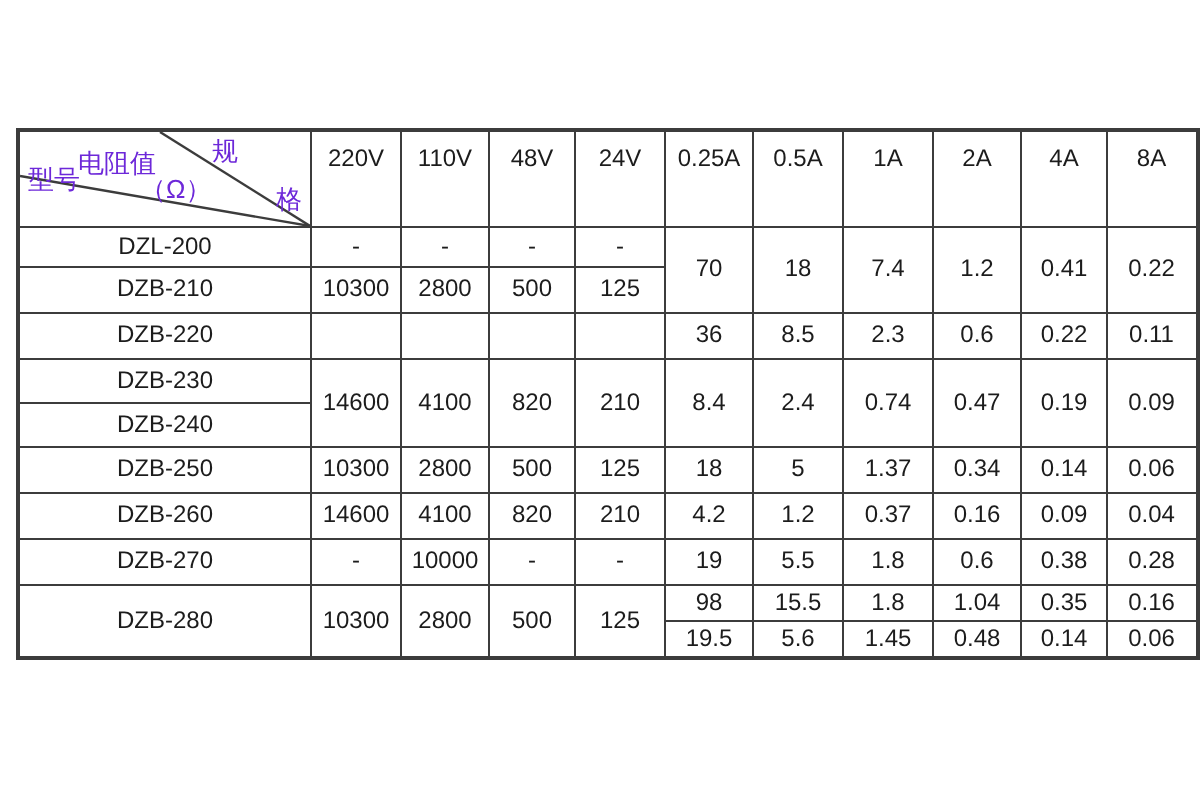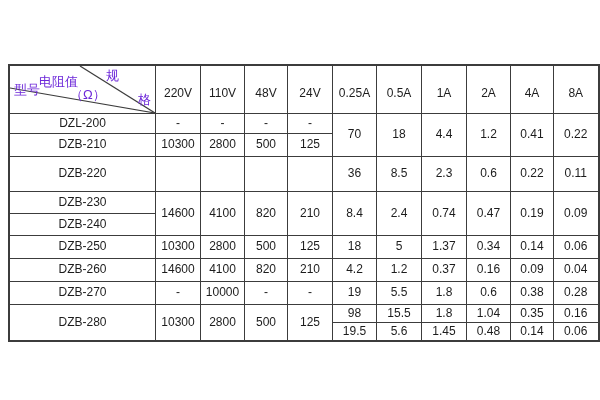--- a/index.html
+++ b/index.html
@@ -33,21 +33,21 @@
     text-align: center;
     vertical-align: middle;
     padding: 0;
     font-weight: normal;
     line-height: 1.1;
     overflow: hidden;
     white-space: nowrap;
   }
   table.spec th.colhead {
     vertical-align: top;
-    padding-top: 21px;
+    padding-top: 7px;
   }
   td.corner {
     position: relative;
     padding: 0;
   }
   td.corner svg {
     position: absolute;
     left: 0; top: 0;
     display: block;
   }
@@ -105,35 +105,35 @@
     </tr>
 
     <tr style="height:20px">
       <td>DZL-200</td>
       <td>-</td>
       <td>-</td>
       <td>-</td>
       <td>-</td>
       <td rowspan="2" class="vbottom">70</td>
       <td rowspan="2" class="vbottom">18</td>
-      <td rowspan="2" class="vbottom">4.4</td>
+      <td rowspan="2" class="vbottom">7.4</td>
       <td rowspan="2" class="vbottom">1.2</td>
       <td rowspan="2" class="vbottom">0.41</td>
       <td rowspan="2" class="vbottom">0.22</td>
     </tr>
 
     <tr style="height:23px">
       <td>DZB-210</td>
       <td>10300</td>
       <td>2800</td>
       <td>500</td>
       <td>125</td>
     </tr>
 
-    <tr style="height:35px">
+    <tr style="height:23px">
       <td>DZB-220</td>
       <td></td>
       <td></td>
       <td></td>
       <td></td>
       <td>36</td>
       <td>8.5</td>
       <td>2.3</td>
       <td>0.6</td>
       <td>0.22</td>

